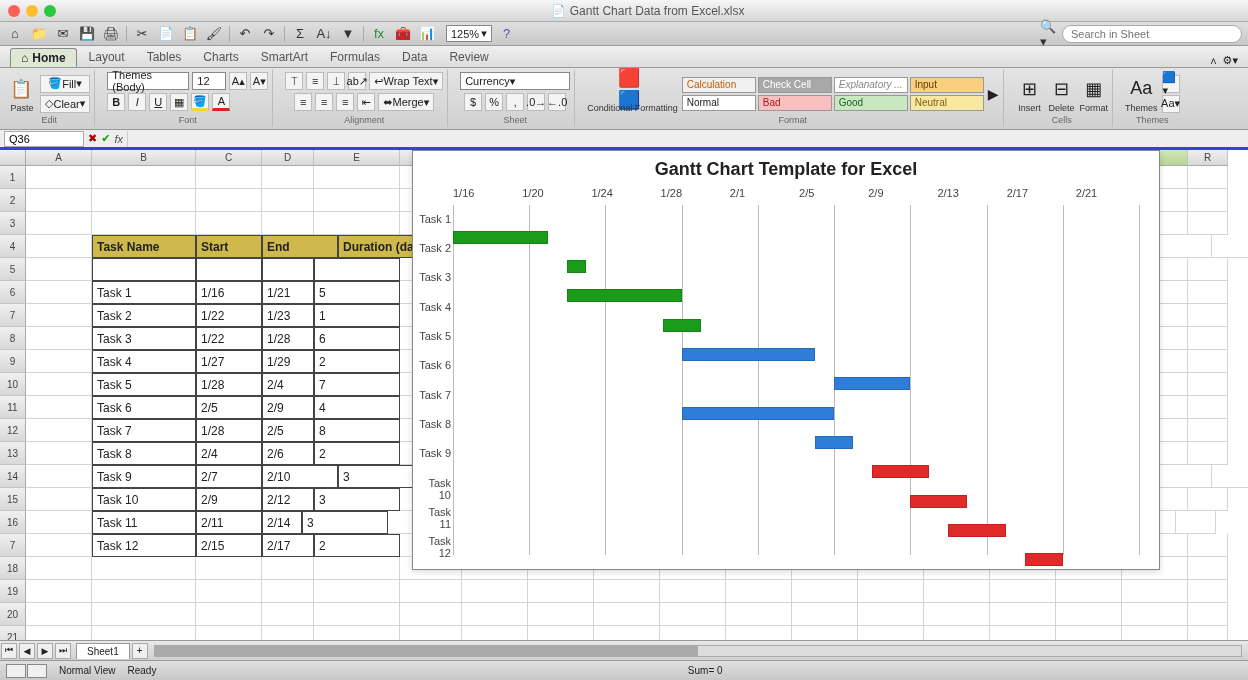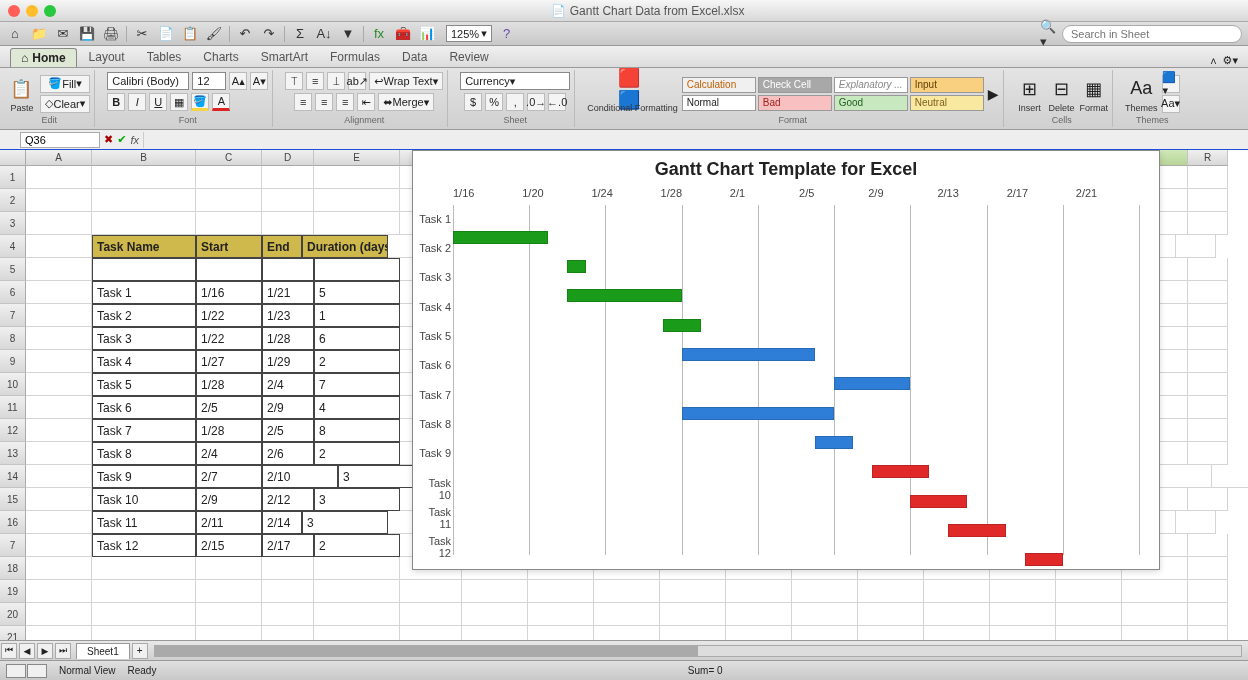--- a/index.html
+++ b/index.html
@@ -35,21 +35,21 @@
 .btncol { display:flex; flex-direction:column; align-items:center; gap:1px; cursor:pointer;}
 .btncol .ico { width:28px; height:28px; display:flex; align-items:center; justify-content:center; font-size:18px;}
 .btncol .txt { font-size:9px; color:#333; line-height:1;}
 .fontbox,.sizebox,.numfmt { border:1px solid #888; background:#fff; font-size:11px; height:18px; padding:0 4px; display:flex; align-items:center;}
 .fontbox{width:82px;} .sizebox{width:34px;} .numfmt{width:110px;}
 .minirow{display:flex; gap:3px;}
 .mini { width:18px; height:18px; border:1px solid #bbb; background:#f4f4f4; display:flex; align-items:center; justify-content:center; font-size:11px; cursor:pointer;}
 .stylecell { width:74px; height:16px; border:1px solid #999; font-size:10px; padding:1px 4px; display:flex; align-items:center;}
 
 
-.fbar { height:20px; background:#eee; border-bottom:1px solid #1d4ed8; display:flex; align-items:center; padding:0 20px; gap:4px;}
+.fbar { height:20px; background:#eee; border-bottom:3px solid #1d4ed8; display:flex; align-items:center; padding:0 4px; gap:4px;}
 .namebox { width:80px; border:1px solid #aaa; background:#fff; font-size:11px; height:16px; padding:0 4px;}
 .fxlabel { font-style:italic; color:#555; font-size:11px;}
 .fxinput { flex:1; border-left:1px solid #ccc; height:16px; padding:0 4px;}
 
 
 .gridwrap { position:relative; height:516px; background:#fff; overflow:hidden;}
 .colhdrs { position:absolute; top:0; left:0; right:0; height:16px; display:flex;}
 .colhdrs .rh { width:26px; background:linear-gradient(#f0f0f0,#d8d8d8); border-right:1px solid #aaa; border-bottom:1px solid #aaa;}
 .colhdrs .ch { background:linear-gradient(#f0f0f0,#d8d8d8); border-right:1px solid #c4c4c4; border-bottom:1px solid #aaa; font-size:10px; color:#444; display:flex; align-items:center; justify-content:center;}
 .ch.sel { background:linear-gradient(#d0e8b8,#b8d498);}
@@ -162,21 +162,21 @@
         <div class="mini" style="width:auto;padding:0 4px;">🪣 <span>Fill</span> ▾</div>
         <div class="mini" style="width:auto;padding:0 4px;">◇ <span>Clear</span> ▾</div>
       </div>
     </div>
     <div class="label">Edit</div>
   </div>
   <div class="group">
     <div class="body" style="flex-direction:column;gap:3px;align-items:flex-start;">
       <div class="minirow">
         <div class="fontbox">
-            <span>Calibri (Body)</span>
+            <span>Themes (Body)</span>
           </div>
         <div class="sizebox">
             <span>12</span>
           </div>
         <div class="mini">A▴</div>
         <div class="mini">A▾</div>
       </div>
       <div class="minirow">
         <div class="mini">
             <b>B</b>
@@ -394,21 +394,21 @@
         <div class="cell cN" style="width: 66px;"></div>
         <div class="cell cO" style="width: 66px;"></div>
         <div class="cell cP" style="width: 66px;"></div>
         <div class="cell cQ" style="width: 66px;"></div>
         <div class="cell cR" style="width: 40px;"></div>
       </div>
       <div class="cellrow">
         <div class="cell cA" style="width: 66px;"></div>
         <div class="cell cB hdr" style="width: 104px;">Task Name</div>
         <div class="cell cC hdr" style="width: 66px;">Start</div>
-        <div class="cell cD hdr" style="width: 40px;">End</div>
+        <div class="cell cD hdr" style="width: 76px;">End</div>
         <div class="cell cE hdr" style="width: 86px;">Duration (days)</div>
         <div class="cell cF" style="width: 62px;"></div>
         <div class="cell cG" style="width: 66px;"></div>
         <div class="cell cH" style="width: 66px;"></div>
         <div class="cell cI" style="width: 66px;"></div>
         <div class="cell cJ" style="width: 66px;"></div>
         <div class="cell cK" style="width: 66px;"></div>
         <div class="cell cL" style="width: 66px;"></div>
         <div class="cell cM" style="width: 66px;"></div>
         <div class="cell cN" style="width: 66px;"></div>

